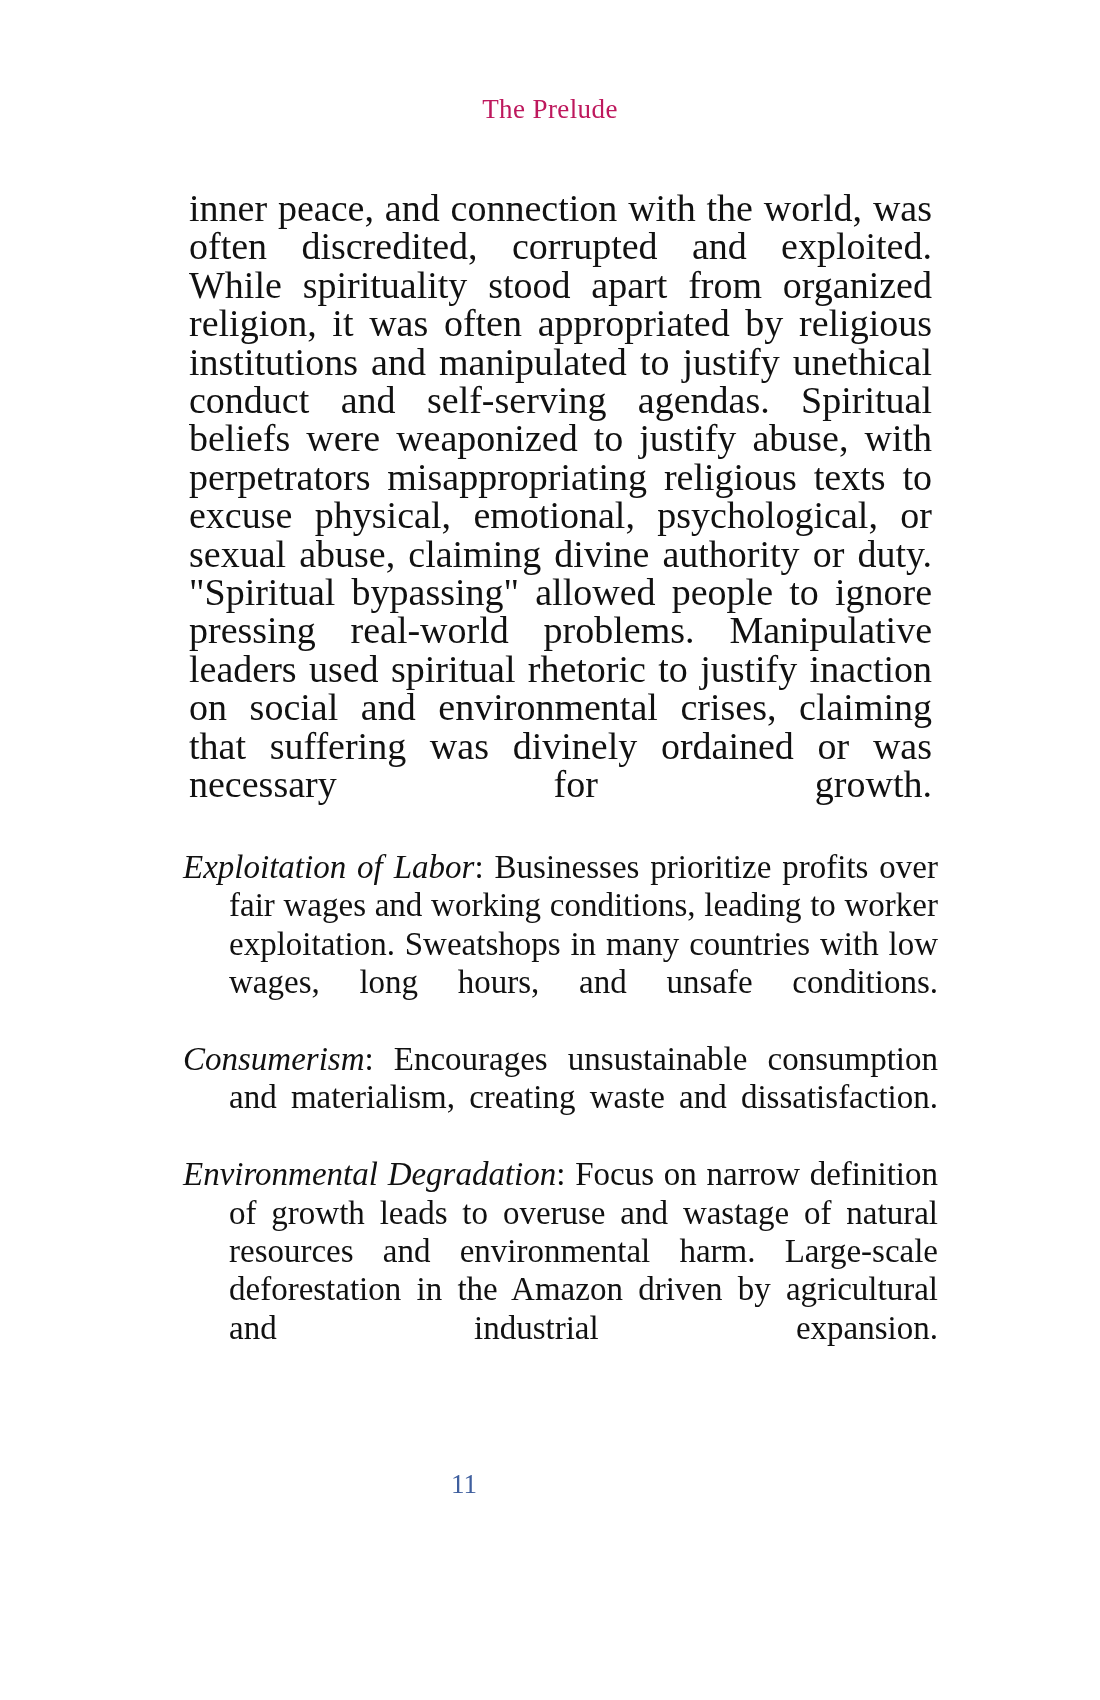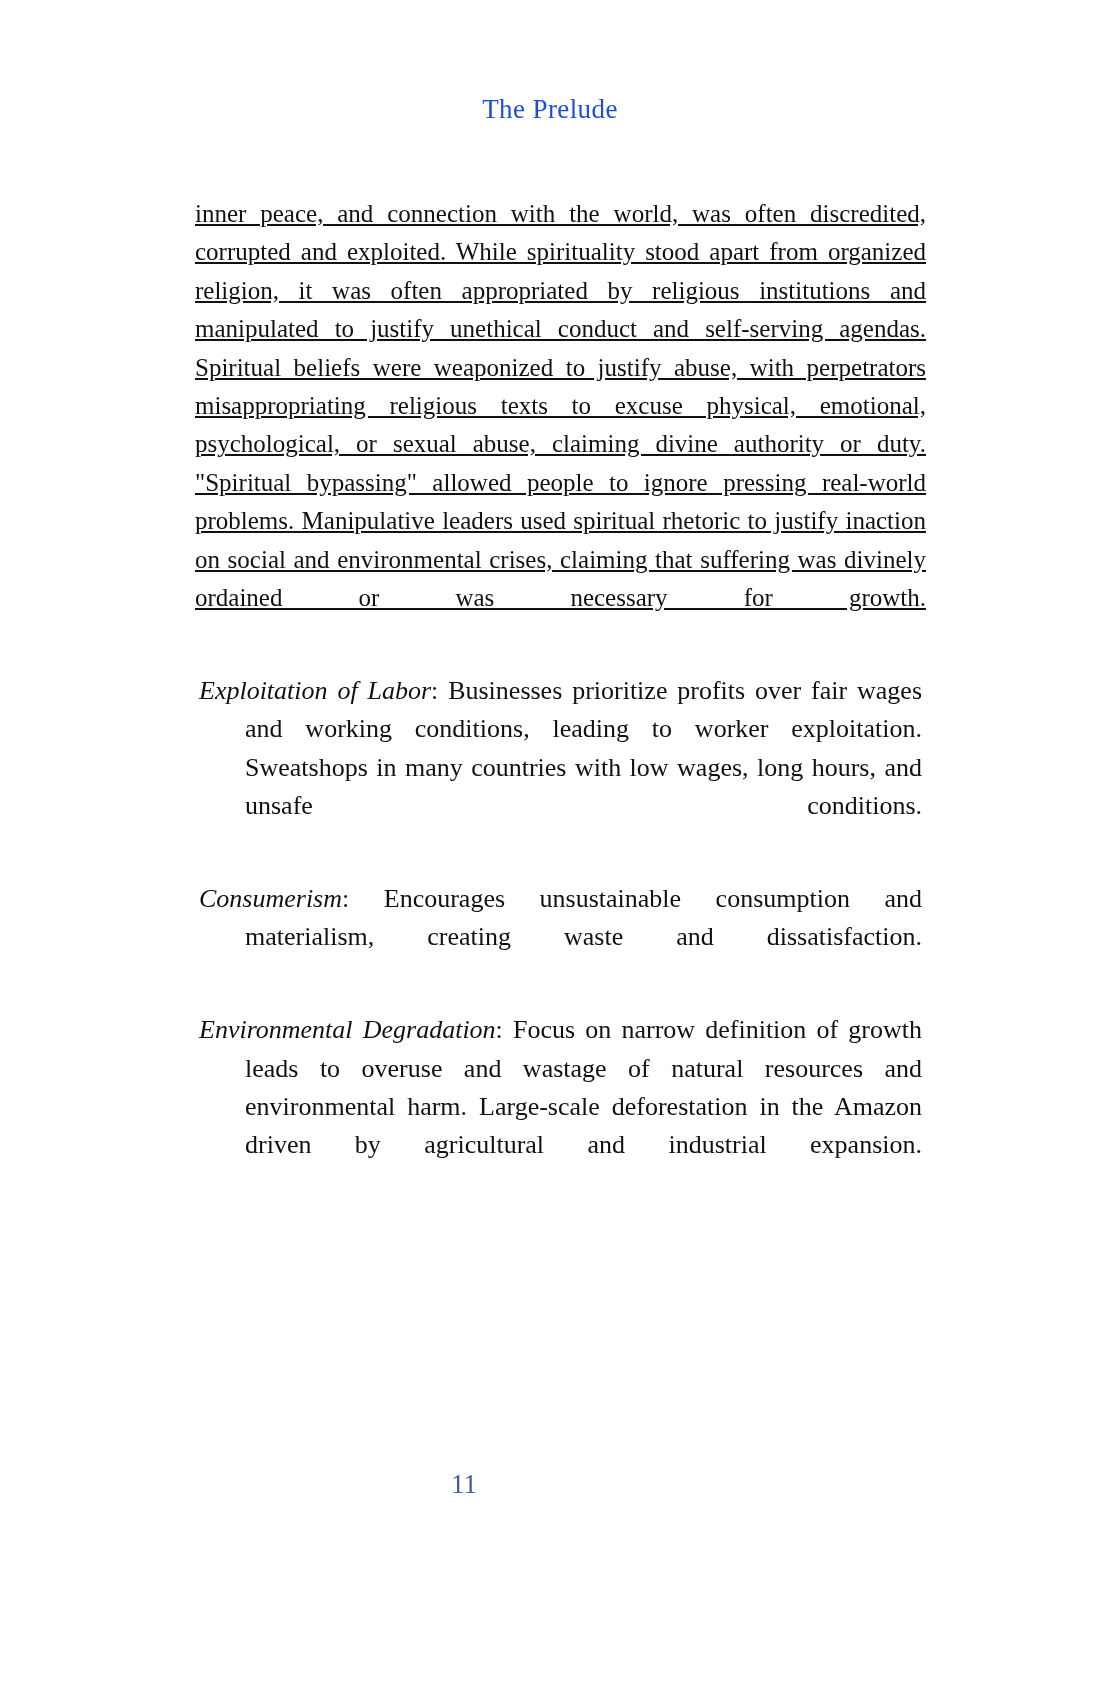--- a/index.html
+++ b/index.html
@@ -25,52 +25,51 @@
   
   .running-head {
     position: absolute;
     top: 92px;
     left: 0;
     width: 1100px;
     text-align: center;
     font-size: 27px;
     line-height: 34px;
     letter-spacing: 0.4px;
-    color: #1d4ed8;
+    color: #be185d;
     font-weight: 400;
   }
 
   
   .text-block {
     position: absolute;
     top: 183px;
     left: 183px;
     width: 755px;
   }
 
   p.para {
-    margin: 12px;
-    font-size: 25px;
+    margin: 6px;
+    font-size: 38px;
     line-height: 38.4px;
     text-align: justify;
     text-justify: inter-word;
     -webkit-hyphens: none;
     hyphens: none;
     word-spacing: 0px;
-    text-decoration: underline;
   }
 
   p.para.indent {
     text-indent: 44px;
   }
 
   
   p.entry {
-    margin: 16px;
-    font-size: 26px;
+    margin: 0;
+    font-size: 33px;
     line-height: 38.4px;
     text-align: justify;
     text-justify: inter-word;
     padding-left: 46px;
     text-indent: -46px;
     hyphens: none;
   }
 
   p.entry .term {
     font-style: italic;

